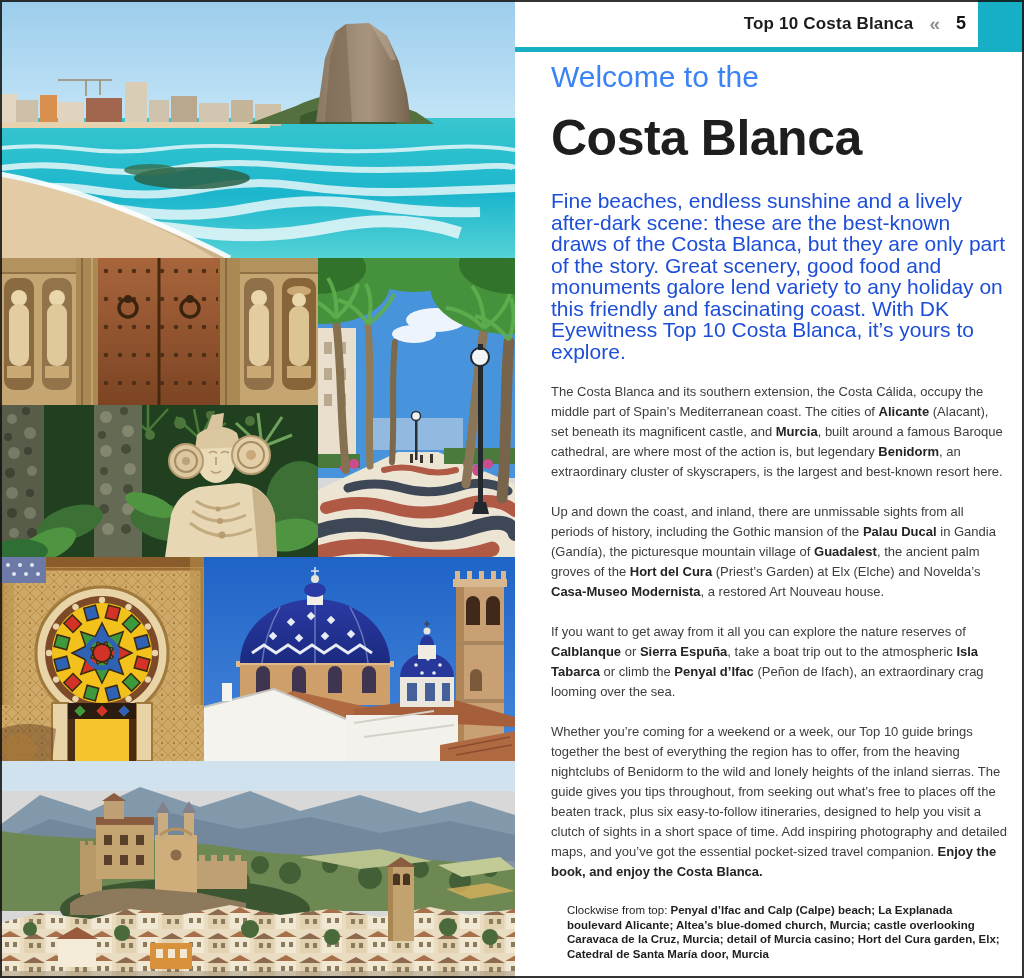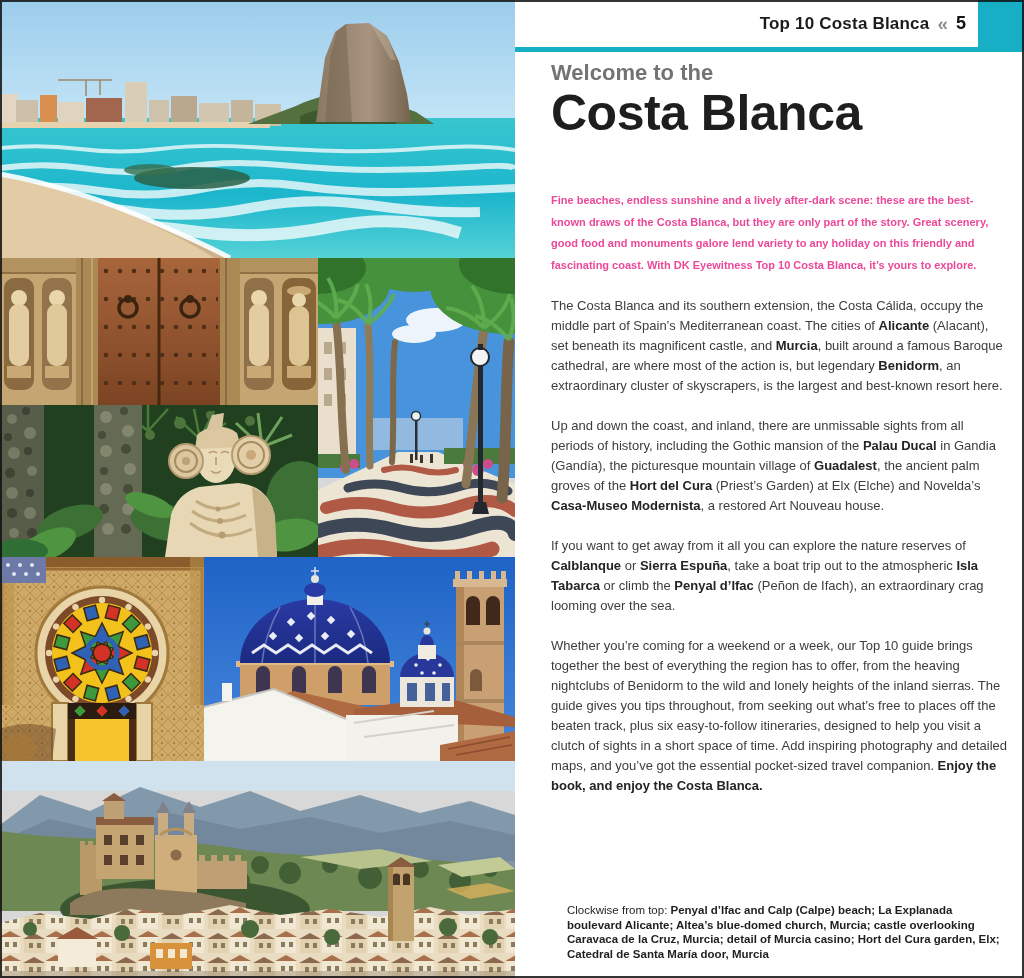--- a/index.html
+++ b/index.html
@@ -16,29 +16,29 @@
   #ph-prom{left:318px;top:258px;width:197px;height:299px}
   #ph-dama{left:0;top:405px;width:318px;height:152px}
   #ph-casino{left:0;top:557px;width:204px;height:204px}
   #ph-altea{left:204px;top:557px;width:311px;height:204px}
   #ph-caravaca{left:0;top:761px;width:515px;height:217px}
 
   
   .content{position:absolute;left:515px;top:0;width:509px;height:978px;background:#fff}
   .corner{position:absolute;top:0;right:0;width:46px;height:47px;background:var(--accent,#17afc5)}
   .rule{position:absolute;top:47px;left:0;right:0;height:5px;background:var(--accent,#17afc5)}
-  .hdr{position:absolute;top:0;left:0;right:58px;height:47px;display:flex;align-items:center;justify-content:flex-end;gap:8px}
+  .hdr{position:absolute;top:0;left:0;right:58px;height:47px;display:flex;align-items:center;justify-content:flex-end;gap:16px}
   .hdr .t{font-weight:bold;font-size:17px;color:#1c1c1c;letter-spacing:.2px}
   .hdr .chev{color:#8a9094;font-size:19px;font-weight:bold;line-height:1}
   .hdr .num{font-weight:bold;font-size:18px;color:#141414}
   .titles{position:absolute;top:61px;left:36px;right:14px}
-  .t1{font-size:22px;font-weight:bold;color:#737373;line-height:1.08}
-  .t2{font-size:50px;font-weight:bold;color:#1e1e1e;line-height:1.02;letter-spacing:-.5px;margin-top:3px}
+  .t1{font-size:30px;font-weight:normal;color:#3b82f6;line-height:1.08}
+  .t2{font-size:50px;font-weight:bold;color:#1e1e1e;line-height:1.02;letter-spacing:-.5px;margin-top:20px}
   .textflow{position:absolute;top:190px;left:36px;right:16px}
-  .intro{font-size:11px;line-height:21.5px;font-weight:bold;color:#ec4899}
+  .intro{font-size:21px;line-height:21.5px;font-weight:normal;color:#1d4ed8}
   .body-para{font-size:13px;line-height:20px;color:#3d3d3d;margin-top:20px}
   .body-para .b{font-weight:bold;color:#242424}
   .caption{position:absolute;top:903px;left:52px;right:14px;font-size:11.5px;line-height:14.5px;color:#1f1f1f}
   .caption .cb{font-weight:bold}
 </style>
 </head>
 <body>
 
 <div class="collage">
 

